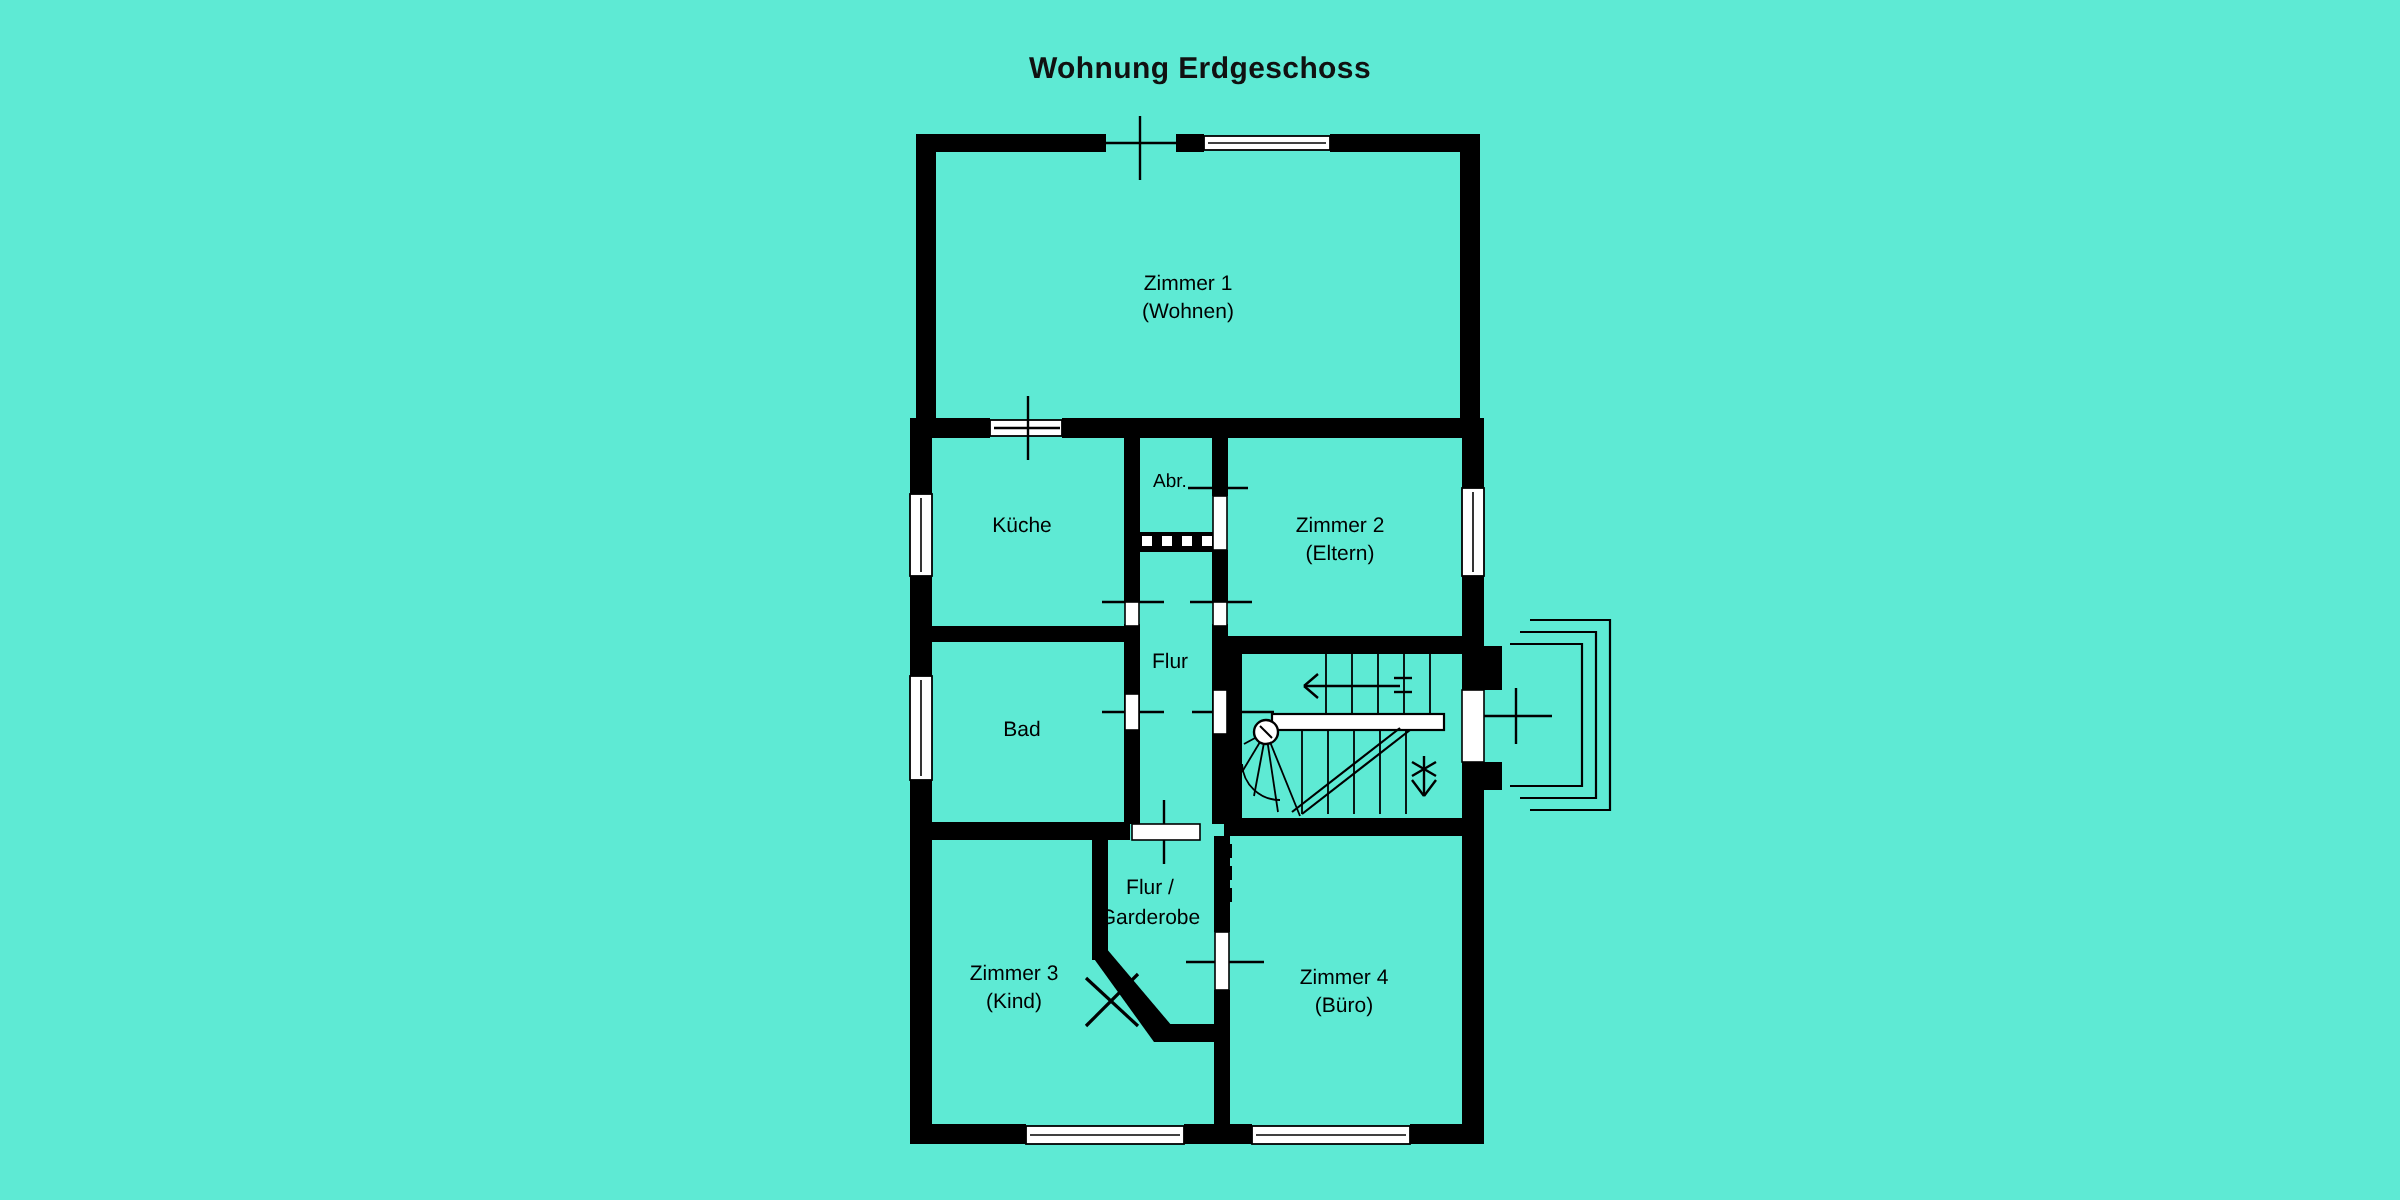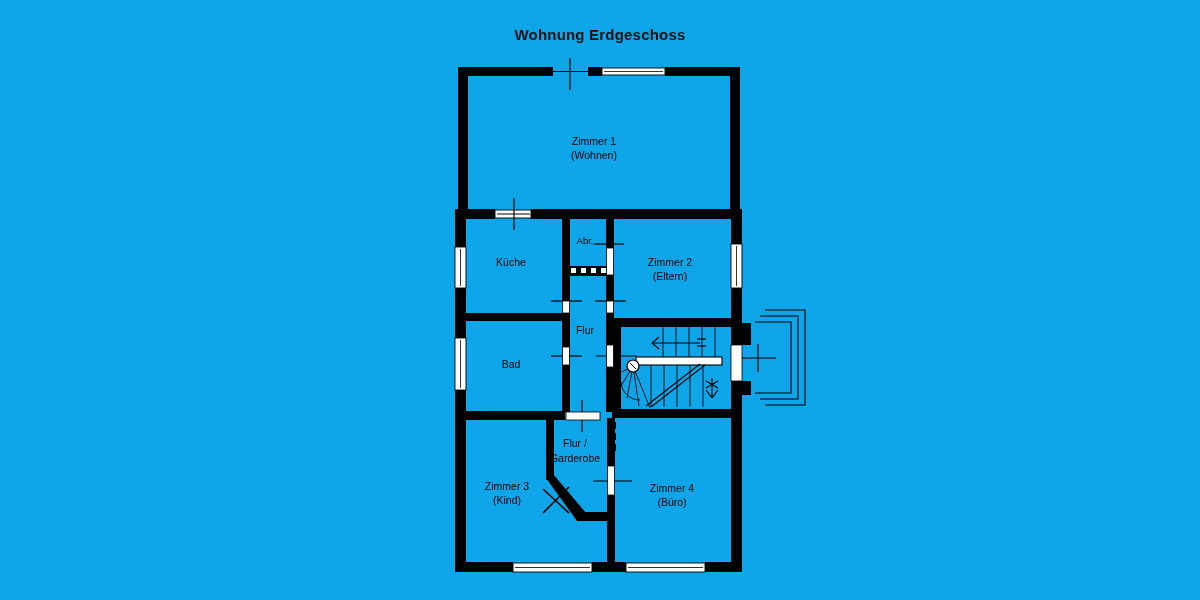--- a/index.html
+++ b/index.html
@@ -12,21 +12,21 @@
     width: 1200px;
     height: 600px;
     overflow: hidden;
     font-family: "Liberation Sans", sans-serif;
     color: #000000;
   }
   #page {
     position: relative;
     width: 1200px;
     height: 600px;
-    background: #0ea5e9;
+    background: #5eead4;
   }
   #plan-title {
     position: absolute;
     left: 0;
     top: 26px;
     width: 1200px;
     text-align: center;
     font-size: 15px;
     font-weight: bold;
     letter-spacing: 0.2px;

